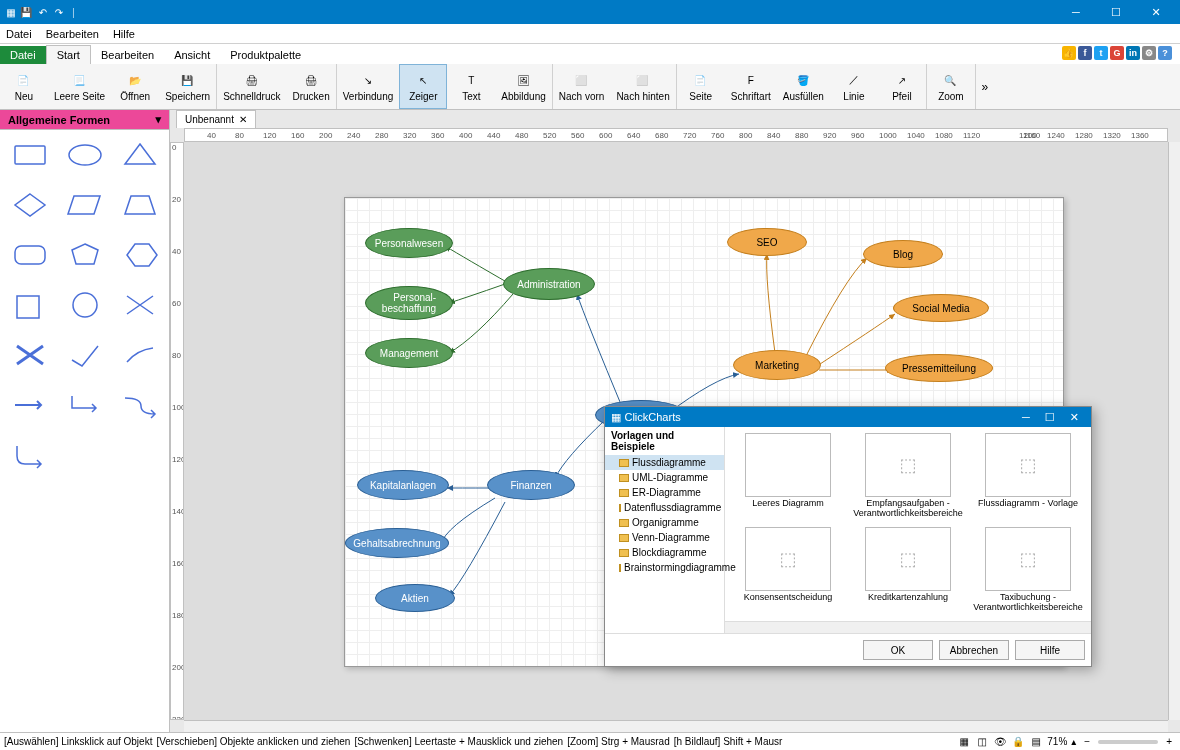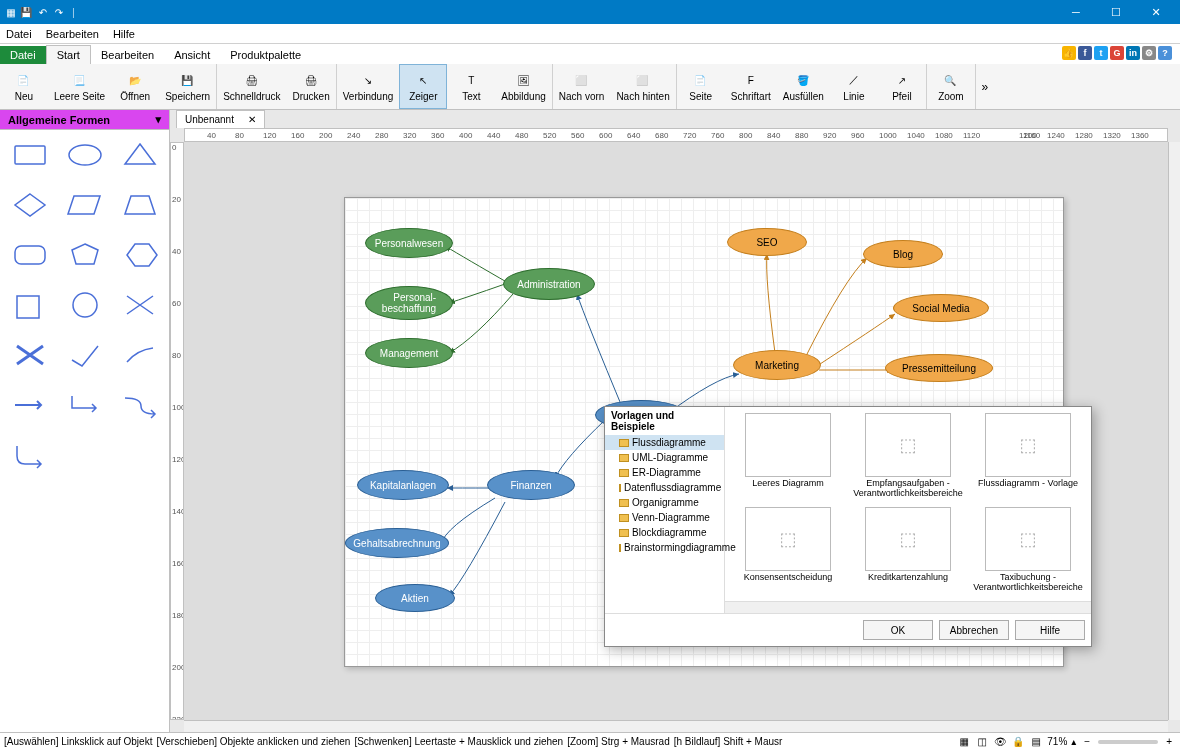--- a/index.html
+++ b/index.html
@@ -31,28 +31,28 @@
 .ribbon-btn { min-width: 48px; padding: 2px 6px; display: flex; flex-direction: column; align-items: center; justify-content: center; gap: 2px; cursor: pointer; font-size: 10px; }
 .ribbon-btn.active { background: #cfe3f2; border: 1px solid #7fb3d8; }
 .ribbon-btn .rb-icon { width: 20px; height: 18px; display: flex; align-items: center; justify-content: center; }
 .ribbon-more { width: 18px; display: flex; align-items: center; justify-content: center; font-size: 12px; }
 
 
 .main { display: flex; height: 622px; }
 
 
 .shapes-panel { width: 170px; border-right: 1px solid #c0c0c0; background: #fff; }
-.shapes-header { height: 20px; background: #d946ef; border-bottom: 1px solid #c0c0c0; display: flex; align-items: center; padding: 0 8px; font-size: 11px; font-weight: bold; justify-content: space-between; }
+.shapes-header { height: 20px; background: #ec4899; border-bottom: 1px solid #c0c0c0; display: flex; align-items: center; padding: 0 8px; font-size: 11px; font-weight: bold; justify-content: space-between; }
 .shape-grid { padding: 8px 4px; display: grid; grid-template-columns: repeat(3, 1fr); gap: 16px 4px; }
 .shape-cell { height: 34px; display: flex; align-items: center; justify-content: center; }
 .blueshape { stroke: #4a6fd8; stroke-width: 1.5; fill: none; }
 
 
 .canvas-area { flex: 1; position: relative; background: #e8e8e8; overflow: hidden; }
-.doc-tab { position: absolute; top: 0; left: 6px; height: 18px; background: #fff; border: 1px solid #c0c0c0; border-bottom: none; padding: 1px 8px; font-size: 10px; display: flex; align-items: center; gap: 14px; }
+.doc-tab { position: absolute; top: 0; left: 6px; height: 18px; background: #fff; border: 1px solid #c0c0c0; border-bottom: none; padding: 1px 8px; font-size: 10px; display: flex; align-items: center; gap: 5px; }
 .ruler-h { position: absolute; top: 18px; left: 14px; right: 12px; height: 14px; background: #fff; border: 1px solid #c0c0c0; font-size: 8px; overflow: hidden; }
 .ruler-h .lbl { position: absolute; top: 2px; font-size: 8px; color: #555; }
 .ruler-v { position: absolute; top: 32px; left: 0; width: 14px; bottom: 12px; background: #fff; border: 1px solid #c0c0c0; overflow: hidden; }
 .ruler-v .lbl { position: absolute; left: 1px; font-size: 8px; color: #555; }
 .canvas-viewport { position: absolute; top: 32px; left: 14px; right: 12px; bottom: 12px; background: #ddd; overflow: hidden; }
 .page { position: absolute; left: 160px; top: 55px; width: 720px; height: 470px; background: #fff; border: 1px solid #999; box-shadow: 2px 2px 6px rgba(0,0,0,0.2); background-image: linear-gradient(#eee 1px, transparent 1px), linear-gradient(90deg, #eee 1px, transparent 1px); background-size: 12px 12px; }
 .scroll-h { position: absolute; left: 14px; right: 12px; bottom: 0; height: 12px; background: #f0f0f0; border-top: 1px solid #c0c0c0; }
 .scroll-v { position: absolute; top: 32px; right: 0; width: 12px; bottom: 12px; background: #f0f0f0; border-left: 1px solid #c0c0c0; }
 
 
@@ -418,20 +418,28 @@
         <div class="node ellipse blue" style="left:142px;top:272px;width:88px;height:30px">Finanzen</div>
         <div class="node ellipse blue" style="left:12px;top:272px;width:92px;height:30px">Kapitalanlagen</div>
         <div class="node ellipse blue" style="left:0px;top:330px;width:104px;height:30px">Gehaltsabrechnung</div>
         <div class="node ellipse blue" style="left:30px;top:386px;width:80px;height:28px">Aktien</div>
       </div>
     </div>
     <div class="scroll-h"></div>
     <div class="scroll-v"></div>
 
     <div class="dialog" style="left:434px;top:296px">
+      <div class="dlg-title">
+        <span><span>▦</span> <span>ClickCharts</span></span>
+        <span>
+          <span style="padding:0 6px">─</span>
+          <span style="padding:0 6px">☐</span>
+          <span style="padding:0 6px">✕</span>
+        </span>
+      </div>
       <div class="dlg-body">
         <div class="dlg-tree">
           <div class="dlg-tree-hdr">Vorlagen und Beispiele</div>
           <div id="dlg-tree-items">
               <div class="dlg-tree-item sel">
                 <span class="folder-icon"></span>
                 <span>Flussdiagramme</span>
               </div>
               <div class="dlg-tree-item">
                 <span class="folder-icon"></span>

